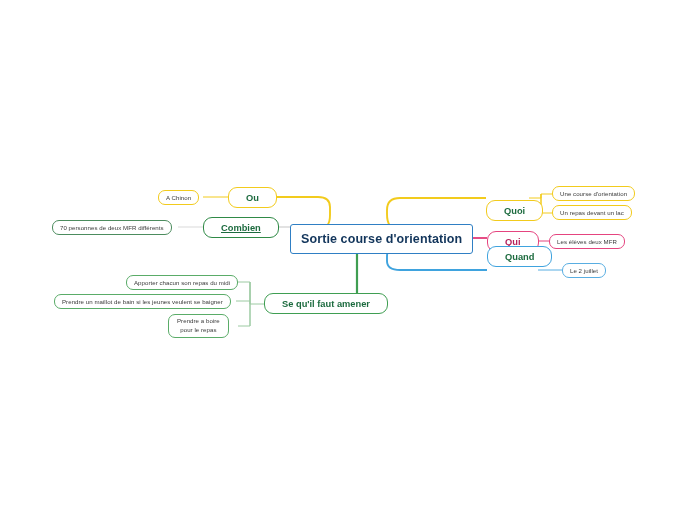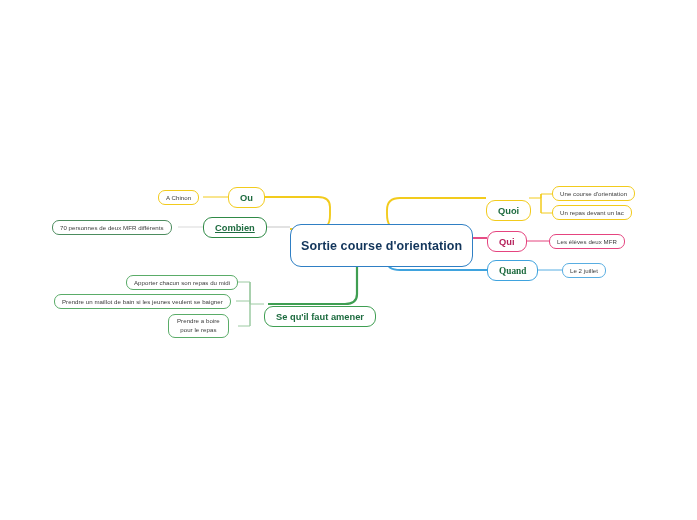--- a/index.html
+++ b/index.html
@@ -6,31 +6,31 @@
   body{width:697px;height:520px;position:relative;overflow:hidden;
        font-family:"Liberation Sans","DejaVu Sans",sans-serif;}
   #canvas{position:absolute;left:0;top:0;width:697px;height:520px;}
   svg.links{position:absolute;left:0;top:0;width:697px;height:520px;pointer-events:none;}
 
   .node{position:absolute;box-sizing:border-box;background:#ffffff;
         display:flex;align-items:center;justify-content:center;
         text-align:center;white-space:nowrap;border-style:solid;}
 
   
-  .root{border-width:1.4px;border-color:#2f7fc4;border-radius:11px;
+  .root{border-width:1.4px;border-color:#2f7fc4;border-radius:3px;
         color:#12355b;font-weight:bold;font-size:12.5px;letter-spacing:.1px;
-        padding:0 10px;height:43px;}
+        padding:0 10px;height:30px;}
 
   
-  .l1{border-width:1.3px;border-radius:9px;height:21px;padding:0 11px;
+  .l1{border-width:1.3px;border-radius:9px;height:21px;padding:0 17px;
       font-weight:bold;font-size:9.3px;color:#1d6b3f;text-align:center;}
   .l1.yellow{border-color:#f2cb1d;}
   .l1.pink{border-color:#e5447f;color:#b5215b;}
   .l1.blue{border-color:#3fa3de;color:#1d6b3f;}
-  .l1.green{border-color:#3f9e52;margin-top:13px;}
+  .l1.green{border-color:#3f9e52;}
   .l1.greendark{border-color:#2f8a46;text-decoration:underline;}
 
   
   .l2{border-width:1px;border-radius:7px;height:15px;padding:0 7px;
       font-size:6.1px;color:#3a3a3a;font-weight:normal;letter-spacing:.05px;}
   .l2.yellow{border-color:#f2cb1d;}
   .l2.pink{border-color:#e5447f;}
   .l2.blue{border-color:#59aee2;}
   .l2.green{border-color:#5aac68;}
   .l2.gray{border-color:#4c8c5e;}
@@ -79,21 +79,21 @@
   </div>
 
   <div class="node l1 yellow" style="left:486px;top:200px;">
     <span>Quoi</span>
   </div>
 
   <div class="node l1 pink" style="left:487px;top:231px;">
     <span>Qui</span>
   </div>
 
-  <div class="node l1 blue" style="left:487px;top:260px;font-family:Liberation Serif, serif;">
+  <div class="node l1 blue" style="left:487px;top:246px;">
     <span>Quand</span>
   </div>
 
   <div class="node l2 yellow" style="left:552px;top:186px;">
     <span>Une course d'orientation</span>
   </div>
 
   <div class="node l2 yellow" style="left:552px;top:205px;">
     <span>Un repas devant un lac</span>
   </div>

